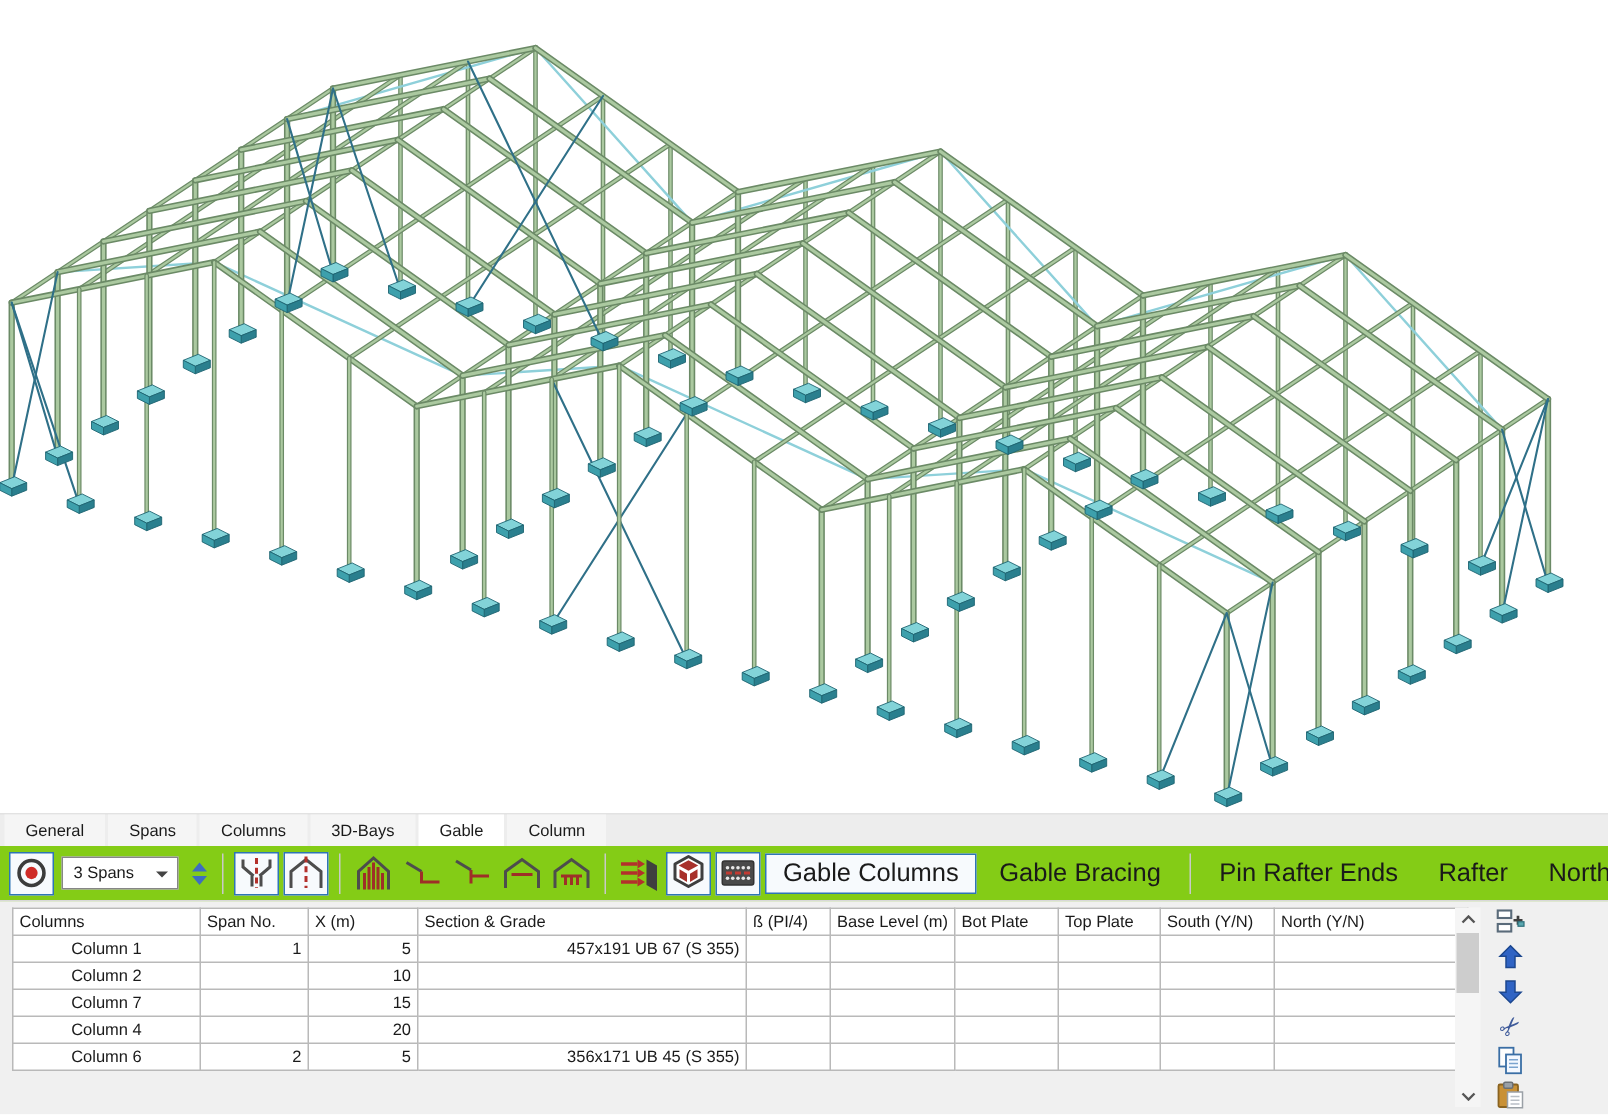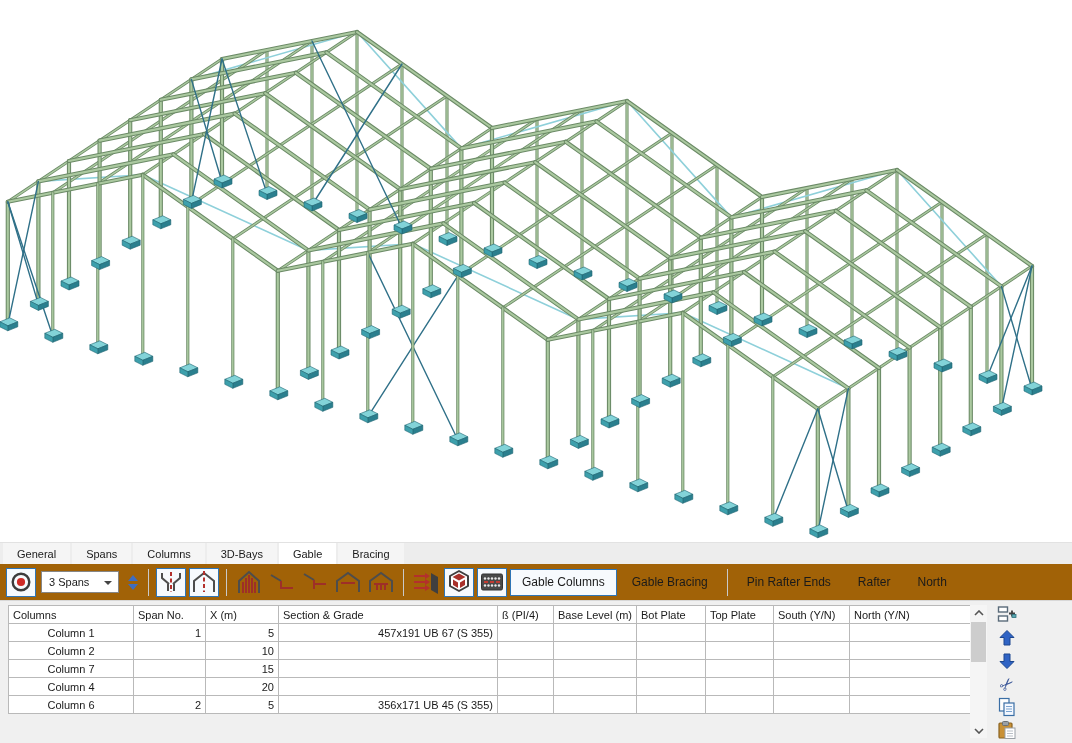--- a/index.html
+++ b/index.html
@@ -11,34 +11,34 @@
   .viewport svg{display:block;}
 
   
   .tabstrip{position:absolute;left:0;top:542px;width:1072px;height:22px;
             background:#ededed;border-top:1px solid #e2e2e2;display:flex;gap:2px;padding-left:3px;box-sizing:border-box;}
   .tab{height:22px;line-height:22px;padding:0 14px;font-size:11px;background:#f5f5f5;
        text-align:center;cursor:default;white-space:nowrap;}
   .tab.active{background:#ffffff;}
 
   
-  .toolbar{position:absolute;left:0;top:564px;width:1072px;height:37px;background:#a16207;
+  .toolbar{position:absolute;left:0;top:564px;width:1072px;height:37px;background:#84cc16;
            border-bottom:1px solid #d8d8d8;display:flex;align-items:center;padding-left:6px;box-sizing:border-box;gap:3px;}
   .tbtn{width:30px;height:29px;display:flex;align-items:center;justify-content:center;
         border:1px solid transparent;box-sizing:border-box;background:transparent;flex:none;}
   .tbtn.sel{border-color:#2e75b6;background:#f7fafd;}
   .sep{width:1px;height:27px;background:#c9c9c9;margin:0 4px;flex:none;}
   .dropdown{position:relative;width:78px;height:22px;background:#fff;border:1px solid #868686;
             box-sizing:border-box;font-size:11px;line-height:20px;padding-left:7px;flex:none;margin-left:2px;}
   .dropdown .caret{position:absolute;right:6px;top:9px;width:0;height:0;
                    border-left:4px solid transparent;border-right:4px solid transparent;border-top:4px solid #444;}
   .spinner{display:flex;flex-direction:column;gap:3px;align-items:center;width:16px;flex:none;margin-left:3px;}
   .spinner .up{width:0;height:0;border-left:5px solid transparent;border-right:5px solid transparent;border-bottom:6px solid #3e6dc0;}
   .spinner .down{width:0;height:0;border-left:5px solid transparent;border-right:5px solid transparent;border-top:6px solid #3e6dc0;}
-  .textbtn{height:27px;display:flex;align-items:center;padding:0 11px;font-size:12px;
+  .textbtn{height:27px;display:flex;align-items:center;padding:0 11px;font-size:17px;
            border:1px solid transparent;box-sizing:border-box;white-space:nowrap;flex:none;background:transparent;}
   .textbtn.sel{border-color:#2e75b6;background:#f7fafd;}
 
   
   .bottom{position:absolute;left:0;top:601px;width:1072px;height:142px;background:#f0f0f0;}
   table.grid{position:absolute;left:8px;top:4px;border-collapse:collapse;table-layout:fixed;
              background:#fff;font-size:11px;}
   table.grid th,table.grid td{border:1px solid #b9b9b9;height:18px;padding:0 4px;overflow:hidden;
              white-space:nowrap;font-weight:normal;box-sizing:border-box;}
   table.grid{border:1px solid #979797;}
@@ -534,21 +534,21 @@
         <polygon points="764.8,517.3 772.8,521.3 772.8,526.3 764.8,522.3" fill="#3da0ac" stroke="#1e6472" stroke-width="0.6"></polygon>
       </svg>
   </div>
 
   <div class="tabstrip">
     <div class="tab">General</div>
     <div class="tab">Spans</div>
     <div class="tab">Columns</div>
     <div class="tab">3D-Bays</div>
     <div class="tab active">Gable</div>
-    <div class="tab">Bracing</div>
+    <div class="tab">Column</div>
   </div>
 
   <div class="toolbar">
 
     <div class="tbtn sel">
       <svg width="24" height="24" viewBox="0 0 24 24">
         <circle cx="12" cy="12" r="8.3" fill="none" stroke="#3c3c3c" stroke-width="2.4"></circle>
         <circle cx="12" cy="12" r="4.1" fill="#cf2b27"></circle>
       </svg>
     </div>

